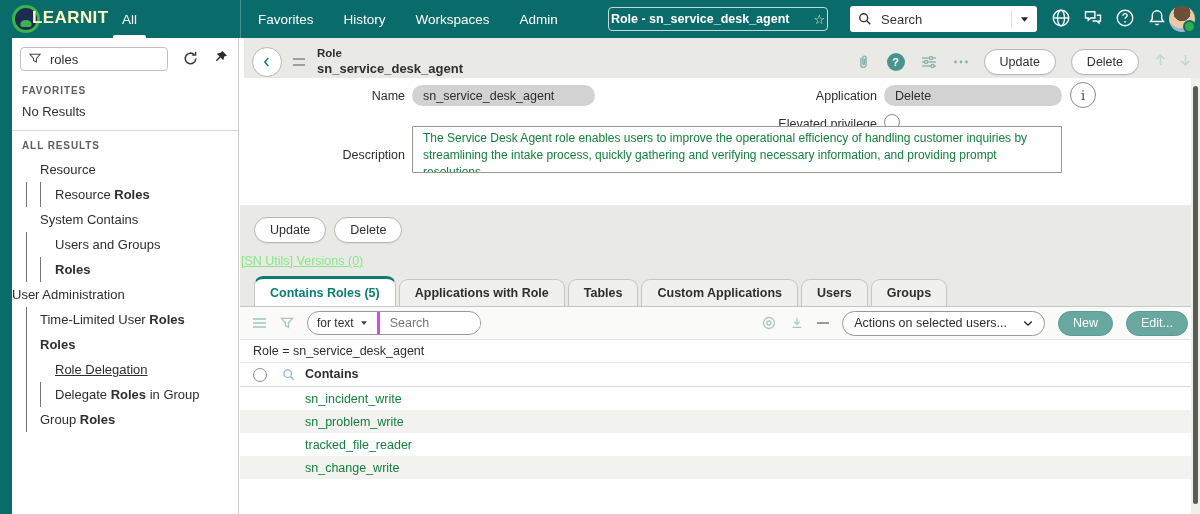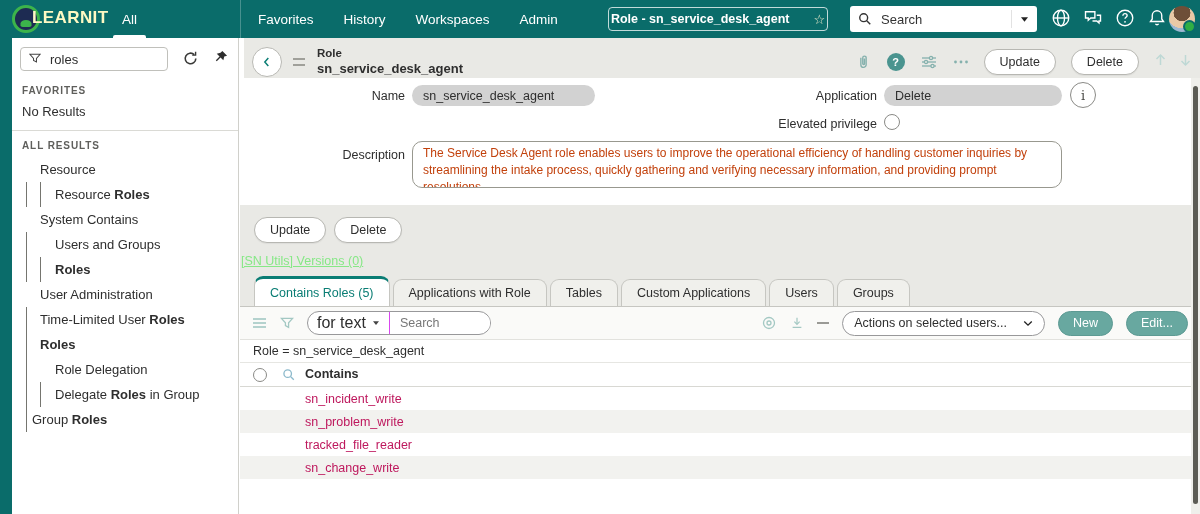--- a/index.html
+++ b/index.html
@@ -74,56 +74,56 @@
   
   .form-body { position:absolute; left:240px; top:78px; width:960px; height:127px; background:#fff; }
   .f-label { position:absolute; font-size:12.5px; color:#2e2e2e; text-align:right; }
   .ro-input { position:absolute; height:21px; background:#d2d2d2; border-radius:11px; font-size:12.5px;
       color:#2e2e2e; display:flex; align-items:center; padding:0 11px; }
   .info-btn { position:absolute; left:830px; top:4px; width:26px; height:26px; border:1px solid #8a8a86; border-radius:50%;
       background:#fff; display:flex; align-items:center; justify-content:center; color:#4a4a46; cursor:pointer; }
   .info-btn::after { content:"i"; font-family:"DejaVu Serif", serif; font-size:13px; }
   .elev-check { position:absolute; left:644px; top:36px; width:16px; height:16px; border:1.5px solid #8a8a86;
       border-radius:50%; background:#fff; cursor:pointer; }
-  .desc-box { position:absolute; left:172px; top:63px; width:650px; height:47px; border:1px solid #98988f;
-      border-radius:10px; padding:3px 10px; font-size:12px; line-height:1.4; color:#c2410c; background:#fff; overflow:hidden; }
+  .desc-box { position:absolute; left:172px; top:48px; width:650px; height:47px; border:1px solid #98988f;
+      border-radius:1px; padding:3px 10px; font-size:12px; line-height:1.4; color:#15803d; background:#fff; overflow:hidden; }
 
   
   .gray-band { position:absolute; left:240px; top:205px; width:960px; height:309px; background:#e9e9e5; }
   .band-btns { position:absolute; left:14px; top:12px; display:flex; gap:8px; }
   .versions-link { position:absolute; left:1px; top:49px; font-size:12.5px; color:#86e886; text-decoration:underline; cursor:pointer; }
-  .tabs { position:absolute; left:14px; top:72px; right:0; height:29px; display:flex; align-items:flex-end; }
+  .tabs { position:absolute; left:14px; top:72px; right:0; height:29px; display:flex; align-items:flex-end;font-weight:bold; }
   .tab { height:27px; padding:0 15px; display:flex; align-items:center; background:#f0f0ec; border:1px solid #c6c6c1;
       border-bottom:none; border-radius:9px 9px 0 0; font-size:12.5px; color:#2e2e2e; margin-right:3px; cursor:pointer; white-space:nowrap; }
   .tab.active { background:#fff; border-top:3px solid #0a7d74; color:#0a7d74; height:30px; position:relative; z-index:2; }
   .list-panel { position:absolute; left:0; top:101px; right:0; bottom:0; background:#fff; border-top:1px solid #c6c6c1; }
   .list-toolbar { height:33px; background:#fafaf8; border-bottom:1px solid #e2e2de; display:flex; align-items:center;
       padding:0 12px; gap:13px; }
   .tb-icon { color:#a3c8c3; display:flex; align-items:center; cursor:pointer; }
   .search-pill { height:24px; border:1px solid #98989a; border-radius:12px; background:#fff; display:flex; align-items:center; overflow:hidden; }
-  .search-field-sel { padding:0 9px; font-size:16px; color:#2e2e2e; display:flex; gap:6px; align-items:center;
-      border-right:1px solid #d946ef; height:100%; cursor:pointer; }
+  .search-field-sel { padding:0 9px; font-size:12px; color:#2e2e2e; display:flex; gap:6px; align-items:center;
+      border-right:3px solid #d946ef; height:100%; cursor:pointer; }
   .search-pill input { border:none; outline:none; padding:0 10px; font-size:12.5px; color:#555; width:100px; font-family:inherit; }
   .search-pill input::placeholder { color:#777; }
   .tb-spacer { flex:1; }
   .dash-icon { width:12px; height:2px; background:#9a9a96; }
   .actions-select { height:25px; border:1px solid #98989a; border-radius:13px; background:#fff; display:flex;
       align-items:center; padding:0 11px; gap:16px; font-size:12.5px; color:#2e2e2e; cursor:pointer; }
   .teal-btn { height:25px; padding:0 14px; border-radius:13px; background:#68a8a0; border:1px solid #5d9a93;
       color:#fff; font-size:12.5px; display:flex; align-items:center; cursor:pointer; }
   .breadcrumb-row { height:23px; display:flex; align-items:center; padding-left:13px; font-size:12.5px; color:#2e2e2e;
       border-bottom:1px solid #e6e6e2; }
   .header-row { height:24px; position:relative; border-bottom:1px solid #d8d8d3; }
   .row-check { position:absolute; left:13px; top:5px; width:14px; height:14px; border:1.5px solid #8a8a86; border-radius:50%;
       background:#fff; cursor:pointer; }
   .row-search-icon { position:absolute; left:42px; top:5px; color:#8cb9cb; cursor:pointer; }
   .col-header { position:absolute; left:65px; top:4px; font-weight:700; font-size:12.5px; color:#2e2e2e; }
   .data-row { height:23px; display:flex; align-items:center; padding-left:65px; font-size:12.5px; }
   .data-row:nth-child(even) { background:#f2f2ef; }
-  .cell-link { color:#be185d; cursor:pointer; }
+  .cell-link { color:#15803d; cursor:pointer; }
 
   
   .scrollbar { position:absolute; right:0; top:78px; width:9px; height:436px; background:#efefeb; }
   .scroll-thumb { position:absolute; left:2px; top:8px; width:5px; height:418px; background:#5c5c55; border-radius:3px; cursor:pointer; }
 </style>
 </head>
 <body>
 
 <div class="screen">
 
@@ -225,42 +225,42 @@
         <div class="tree-row">
           <span class="guide" style="left: 14px;"></span>
           <span class="tree-label" style="margin-left: 43px;"><span>Users and Groups</span></span>
         </div>
         <div class="tree-row">
           <span class="guide" style="left: 14px;"></span>
           <span class="guide" style="left: 28px;"></span>
           <span class="tree-label" style="margin-left: 43px;"><span class="b">Roles</span></span>
         </div>
         <div class="tree-row">
-          <span class="tree-label" style="margin-left: 28px;"><span>User Administration</span></span>
+          <span class="tree-label" style=""><span>User Administration</span></span>
         </div>
         <div class="tree-row">
           <span class="guide" style="left: 14px;"></span>
           <span class="tree-label" style="margin-left: 28px;"><span>Time-Limited User </span><span class="b">Roles</span></span>
         </div>
         <div class="tree-row">
           <span class="guide" style="left: 14px;"></span>
           <span class="tree-label" style="margin-left: 28px;"><span class="b">Roles</span></span>
         </div>
         <div class="tree-row">
           <span class="guide" style="left: 14px;"></span>
-          <span class="tree-label" style="margin-left: 43px;"><span>Role Delegation</span></span>
+          <span class="tree-label" style="margin-left: 43px; text-decoration: underline;"><span>Role Delegation</span></span>
         </div>
         <div class="tree-row">
           <span class="guide" style="left: 14px;"></span>
           <span class="guide" style="left: 28px;"></span>
           <span class="tree-label" style="margin-left: 43px;"><span>Delegate </span><span class="b">Roles</span><span> in Group</span></span>
         </div>
         <div class="tree-row">
           <span class="guide" style="left: 14px;"></span>
-          <span class="tree-label" style="margin-left: 20px; text-align: center;"><span>Group </span><span class="b">Roles</span></span>
+          <span class="tree-label" style="margin-left: 28px; text-align: center;"><span>Group </span><span class="b">Roles</span></span>
         </div>
       </div>
   </div>
 
   <div class="form-header">
     <div class="back-btn">
       <svg width="14" height="14" viewBox="0 0 16 16" fill="none" stroke="#0a7d74" stroke-width="1.7">
         <polyline points="9.5,3.5 5.5,8 9.5,12.5"></polyline>
       </svg>
     </div>

